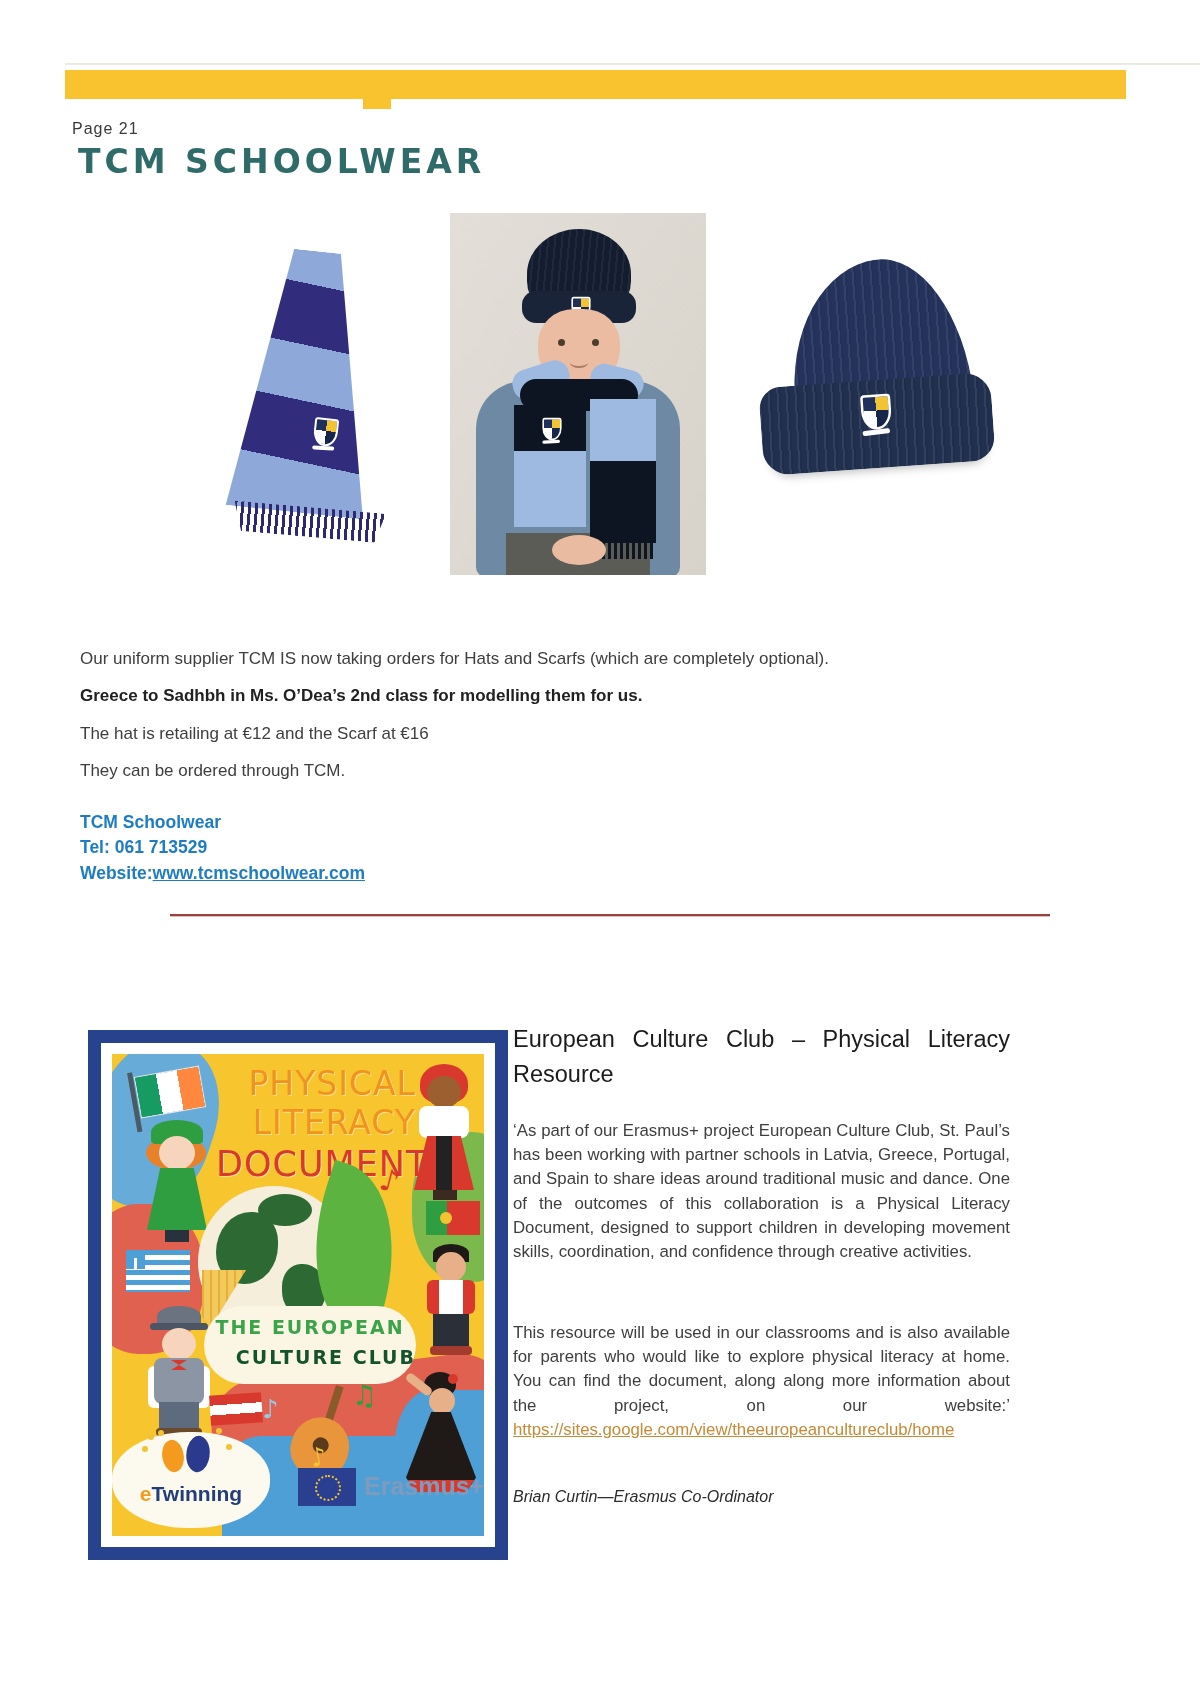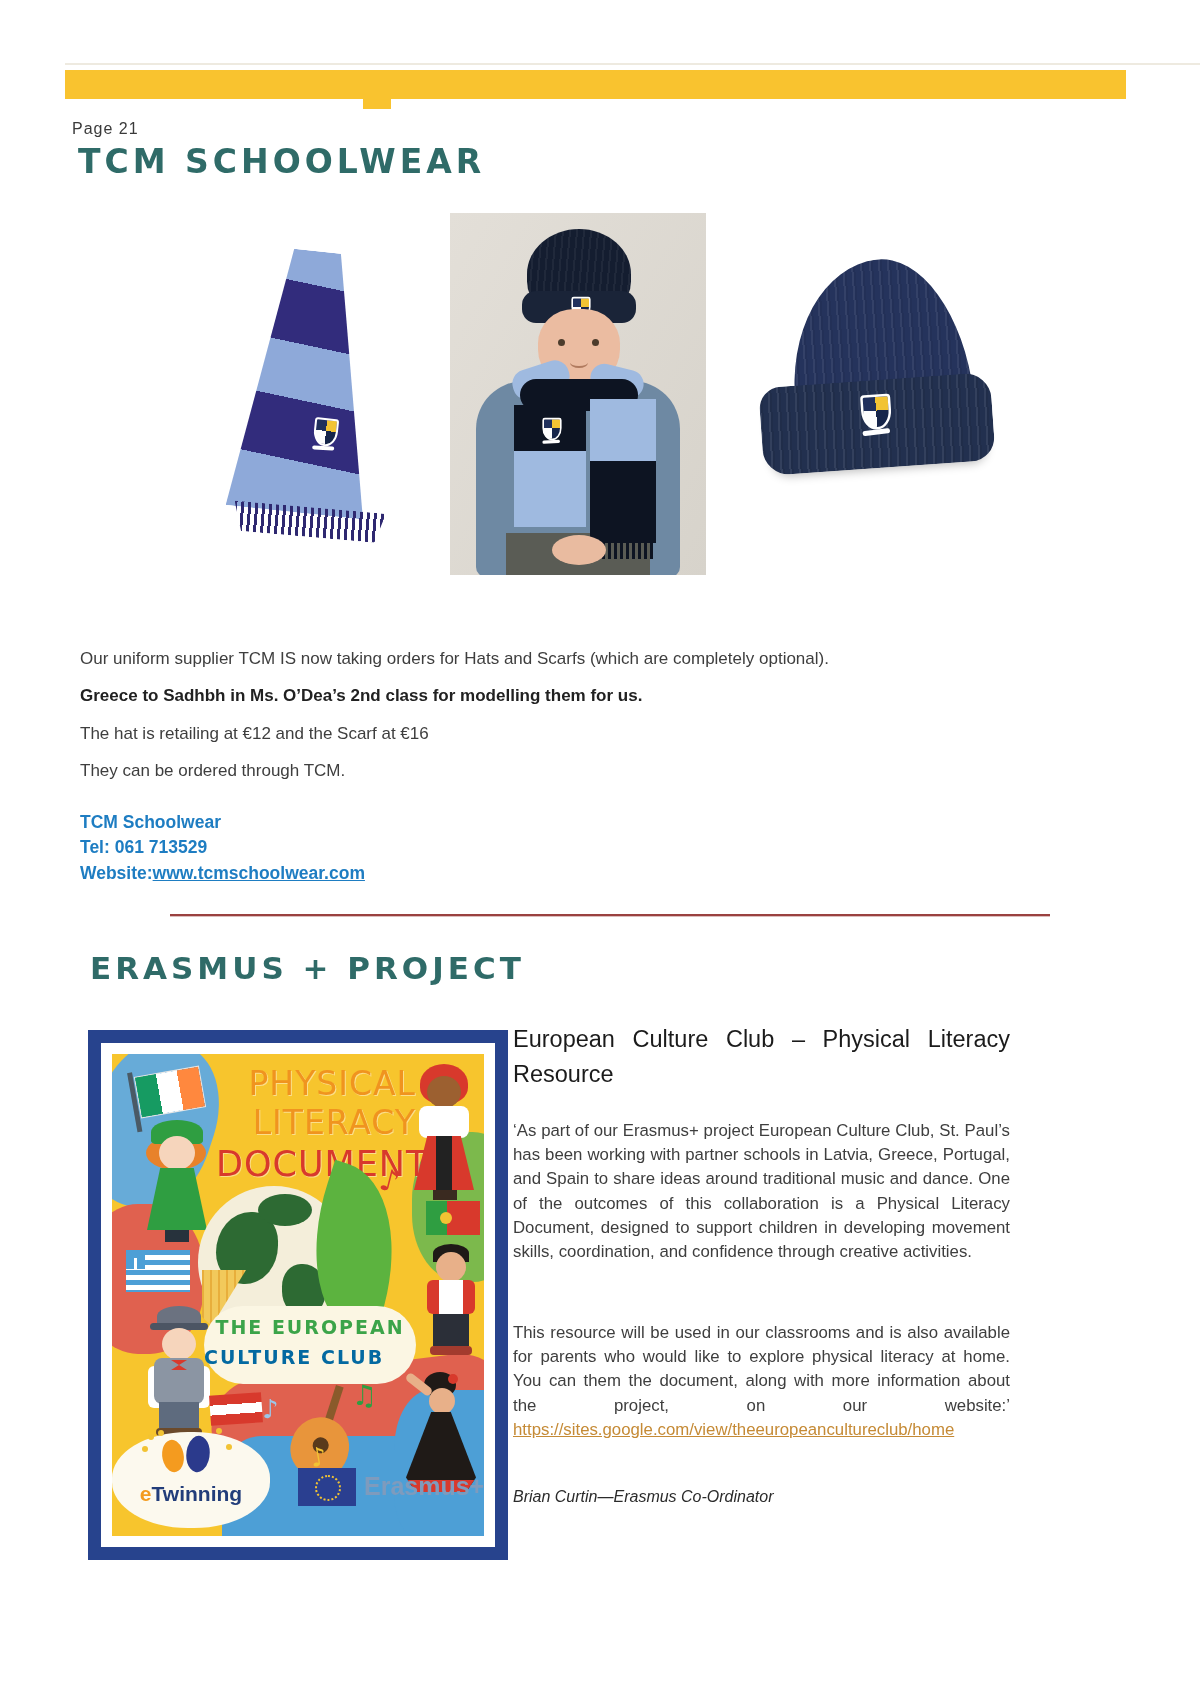--- a/index.html
+++ b/index.html
@@ -126,22 +126,22 @@
   .pa-globe::before{content:"";position:absolute;left:18px;top:26px;width:62px;height:72px;
         background:#2D6A33;border-radius:58% 42% 55% 45%;}
   .pa-globe::after{content:"";position:absolute;left:84px;top:78px;width:44px;height:52px;
         background:#2D6A33;border-radius:45% 55% 50% 50%;}
   .pa-land{left:146px;top:140px;width:54px;height:32px;background:#2D6A33;border-radius:50%;}
   .pa-leaf{left:196px;top:116px;width:92px;height:162px;background:#5CB33F;
         border-radius:0 85% 0 85%;transform:rotate(18deg);}
   .pa-club{left:92px;top:252px;width:212px;height:78px;background:#FBF6E3;border-radius:40px;}
   .pa-club-l1{left:92px;top:262px;width:212px;text-align:center;font-size:19px;font-weight:800;
         color:#3BA449;letter-spacing:2px;font-family:"DejaVu Sans",sans-serif;}
-  .pa-club-l2{left:92px;top:292px;width:212px;text-align:left;font-size:19px;font-weight:800;
-        color:#0369a1;letter-spacing:2px;font-family:"DejaVu Sans",sans-serif;}
+  .pa-club-l2{left:92px;top:292px;width:212px;text-align:right;font-size:19px;font-weight:800;
+        color:#14532d;letter-spacing:2px;font-family:"DejaVu Sans",sans-serif;}
   .pa-harp{left:90px;top:216px;width:44px;height:56px;
         background:repeating-linear-gradient(90deg,#E8AE3B 0 2px,#F2C95B 2px 8px);
         clip-path:polygon(0 0,100% 0,22% 100%,0 84%);}
   .kid{position:absolute;}
   .kid div{position:absolute;}
   .pa-girl-ie{left:28px;top:66px;width:74px;height:130px;}
   .pa-girl-ie .k-hair{left:6px;top:16px;width:60px;height:34px;background:#E8822A;border-radius:50%;}
   .pa-girl-ie .k-hat{left:11px;top:0;width:52px;height:24px;background:#2F9E41;border-radius:50% 50% 12% 12%;}
   .pa-girl-ie .k-face{left:19px;top:16px;width:36px;height:34px;background:#F6D5BC;border-radius:50%;}
   .pa-girl-ie .k-body{left:7px;top:48px;width:60px;height:62px;background:#2F9E41;
@@ -267,21 +267,20 @@
   </div>
 
   <div class="contact">
     <div>TCM Schoolwear</div>
     <div>Tel: 061 713529</div>
     <div><span>Website:</span><a class="site-link" href="#">www.tcmschoolwear.com</a></div>
   </div>
 
   <div class="divider"></div>
 
-  <h1 class="section-heading erasmus">ERASMUS + PROJECT</h1>
 
   <div class="poster">
     <div class="poster-inner">
       <div class="poster-art">
         <div class="pa pa-blue-tl"></div>
         <div class="pa pa-green-r"></div>
         <div class="pa pa-red-l"></div>
         <div class="pa pa-red-mid"></div>
         <div class="pa pa-blue-b"></div>
         <div class="pa pa-blue-b2"></div>
@@ -360,17 +359,17 @@
         </div>
         <div class="pa pa-eu-flag"></div>
         <div class="pa pa-erasmus-text">Erasmus+</div>
       </div>
     </div>
   </div>
 
   <div class="article">
     <h2>European Culture Club – Physical Literacy Resource</h2>
     <p class="just">‘As part of our Erasmus+ project European Culture Club, St. Paul’s has been working with partner schools in Latvia, Greece, Portugal, and Spain to share ideas around traditional music and dance. One of the outcomes of this collaboration is a Physical Literacy Document, designed to support children in developing movement skills, coordination, and confidence through creative activities.</p>
-    <p class="just p2"><span>This resource will be used in our classrooms and is also available for parents who would like to explore physical literacy at home. You can them the document, along with more  information about the project, on our website:’ </span><a href="#" class="g-link">https://sites.google.com/view/theeuropeancultureclub/home</a></p>
+    <p class="just p2"><span>This resource will be used in our classrooms and is also available for parents who would like to explore physical literacy at home. You can find the document, along along more  information about the project, on our website:’ </span><a href="#" class="g-link">https://sites.google.com/view/theeuropeancultureclub/home</a></p>
     <p class="byline">Brian Curtin—Erasmus Co-Ordinator</p>
   </div>
 
 </div>
 
 </body></html>

